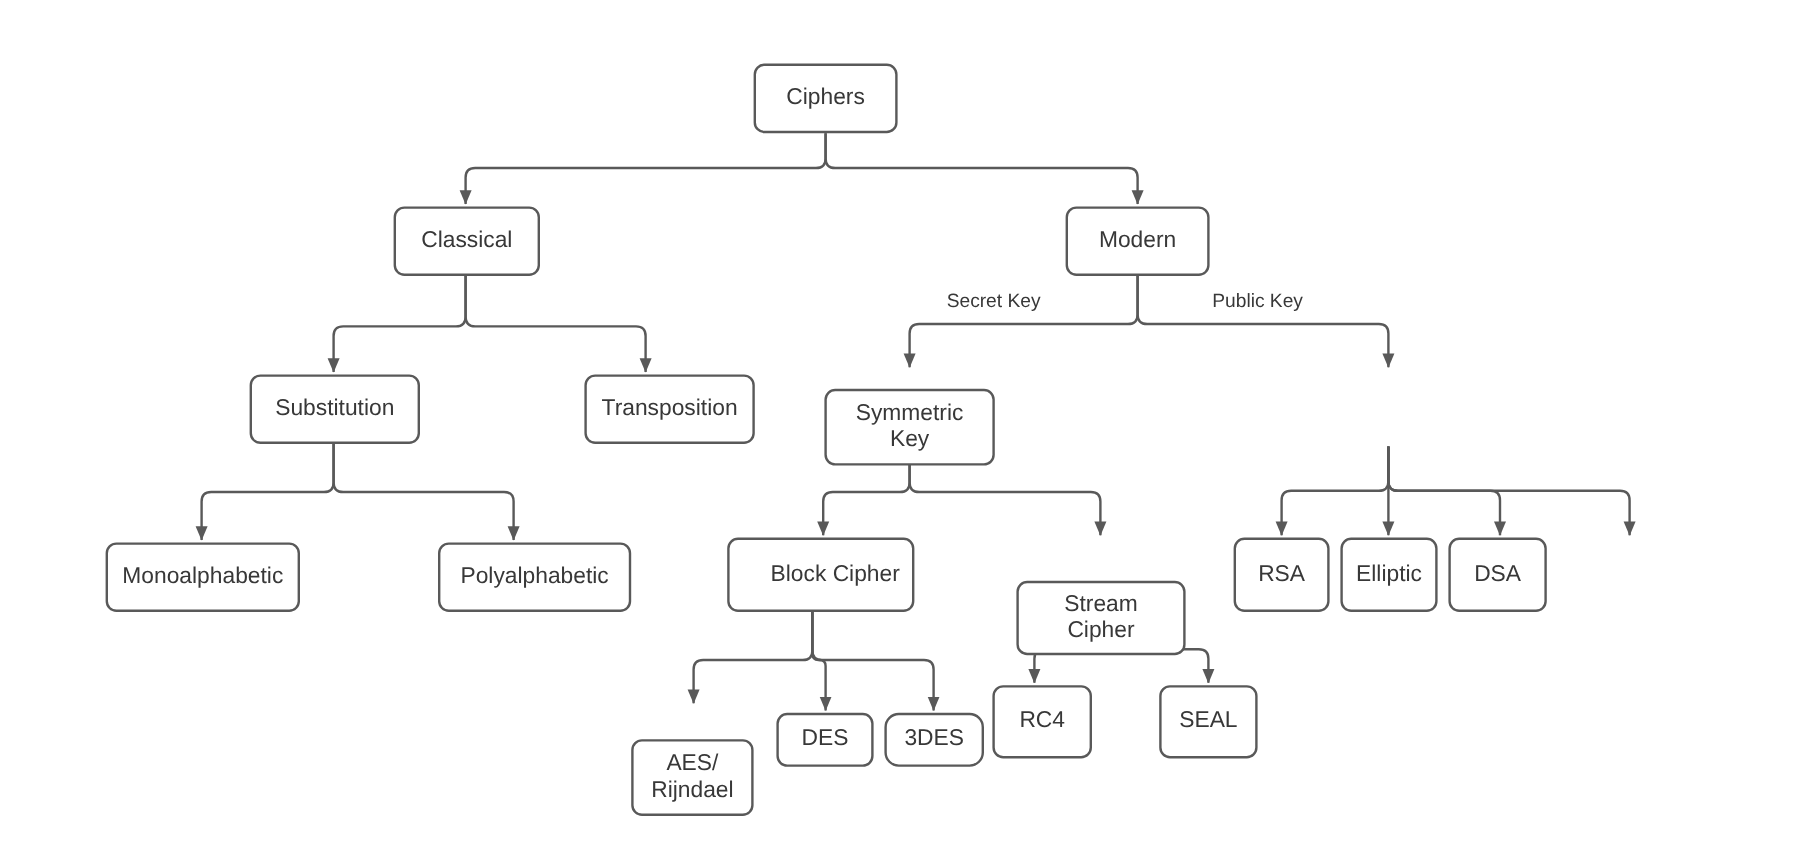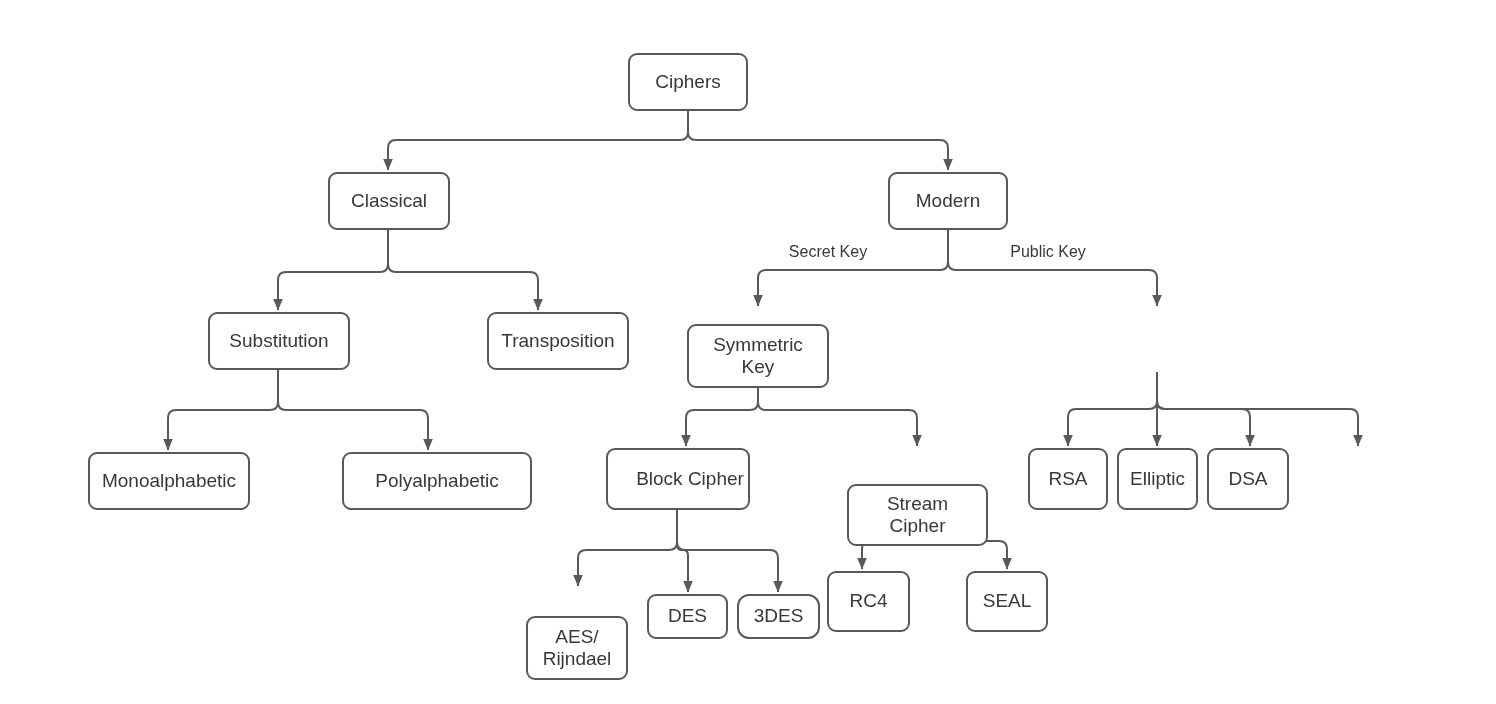--- a/index.html
+++ b/index.html
@@ -39,22 +39,22 @@
   }
   
   .n-ciphers       { left: 628px;  top: 53px;  width: 120px; height: 58px; }
   .n-classical     { left: 328px;  top: 172px; width: 122px; height: 58px; }
   .n-modern        { left: 888px;  top: 172px; width: 120px; height: 58px; }
   .n-substitution  { left: 208px;  top: 312px; width: 142px; height: 58px; }
   .n-transposition { left: 467px;  top: 312px; width: 142px; height: 58px; margin-left: 20px; }
   .n-symmetric     { left: 687px;  top: 308px; width: 142px; height: 64px; margin-top: 16px; }
   .n-asymmetric    { left: 1086px; top: 308px; width: 142px; height: 64px; }
   .n-mono          { left: 88px;   top: 452px; width: 162px; height: 58px; }
-  .n-poly          { left: 342px;  top: 452px; width: 190px; height: 58px; }
-  .n-block         { left: 606px;  top: 448px; width: 144px; height: 62px; padding-left: 27px; }
+  .n-poly          { left: 365px;  top: 452px; width: 161px; height: 58px; }
+  .n-block         { left: 606px;  top: 448px; width: 156px; height: 62px; padding-left: 27px; }
   .n-stream        { left: 847px;  top: 448px; width: 141px; height: 62px; margin-top: 36px; }
   .n-rsa           { left: 1028px; top: 448px; width: 80px;  height: 62px; }
   .n-elliptic      { left: 1117px; top: 448px; width: 81px;  height: 62px; }
   .n-dsa           { left: 1207px; top: 448px; width: 82px;  height: 62px; }
   .n-diffie        { left: 1308px; top: 448px; width: 98px;  height: 62px; }
   .n-aes           { left: 526px;  top: 616px; width: 102px; height: 64px; }
   .n-des           { left: 647px;  top: 594px; width: 81px;  height: 45px; }
   .n-3des          { left: 737px;  top: 594px; width: 83px;  height: 45px; border-radius: 12px; }
   .n-rc4           { left: 827px;  top: 571px; width: 83px;  height: 61px; }
   .n-seal          { left: 966px;  top: 571px; width: 82px;  height: 61px; }

